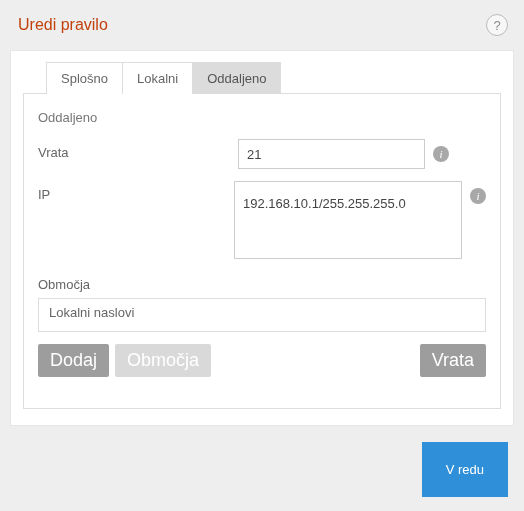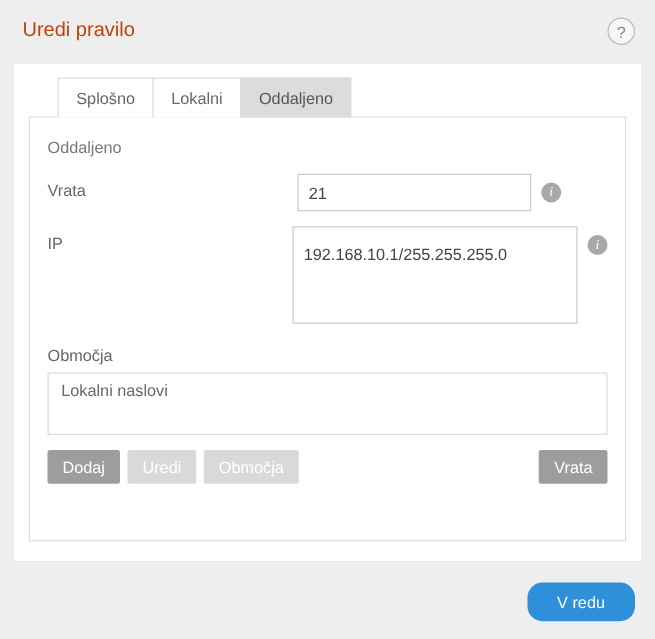--- a/index.html
+++ b/index.html
@@ -134,62 +134,62 @@
     margin-top: 7px;
     flex-shrink: 0;
   }
   .zones-label {
     color: #666;
     margin-top: 6px;
     margin-bottom: 6px;
   }
   .listbox {
     border: 1px solid #ddd;
-    height: 50px;
+    height: 34px;
     padding: 6px 10px;
     color: #666;
     background: #fff;
   }
   .button-row {
     display: flex;
     justify-content: space-between;
     margin-top: 12px;
   }
   .button-row .left, .button-row .right {
     display: flex;
     gap: 6px;
   }
   .btn {
     border: none;
     background: #9d9d9d;
     color: #fff;
     padding: 6px 12px;
     font-family: inherit;
-    font-size: 13px;
+    font-size: 18px;
     border-radius: 2px;
     cursor: pointer;
   }
   .btn.disabled {
     background: #d9d9d9;
     color: #fff;
     cursor: default;
   }
   .footer {
     display: flex;
     justify-content: flex-end;
     padding: 16px 16px 14px 16px;
   }
   .btn-primary {
     background: #2f8fd8;
     color: #fff;
     border: none;
-    padding: 8px 24px;
-    font-family: inherit;
-    font-size: 13px;
-    border-radius: 12px;
+    padding: 20px 24px;
+    font-family: inherit;
+    font-size: 13px;
+    border-radius: 0;
     cursor: pointer;
   }
 </style>
 </head>
 <body>
 
 <div class="dialog">
   <div class="titlebar">
     <h1>Uredi pravilo</h1>
     <div class="help-btn">
@@ -224,21 +224,20 @@
       </div>
 
       <div class="zones-label">Območja</div>
       <div class="listbox">
         <div>Lokalni naslovi</div>
       </div>
 
       <div class="button-row">
         <div class="left">
           <button class="btn">Dodaj</button>
-          <button class="btn disabled">Uredi</button>
           <button class="btn disabled">Območja</button>
         </div>
         <div class="right">
           <button class="btn">Vrata</button>
         </div>
       </div>
     </div>
   </div>
 
   <div class="footer">

